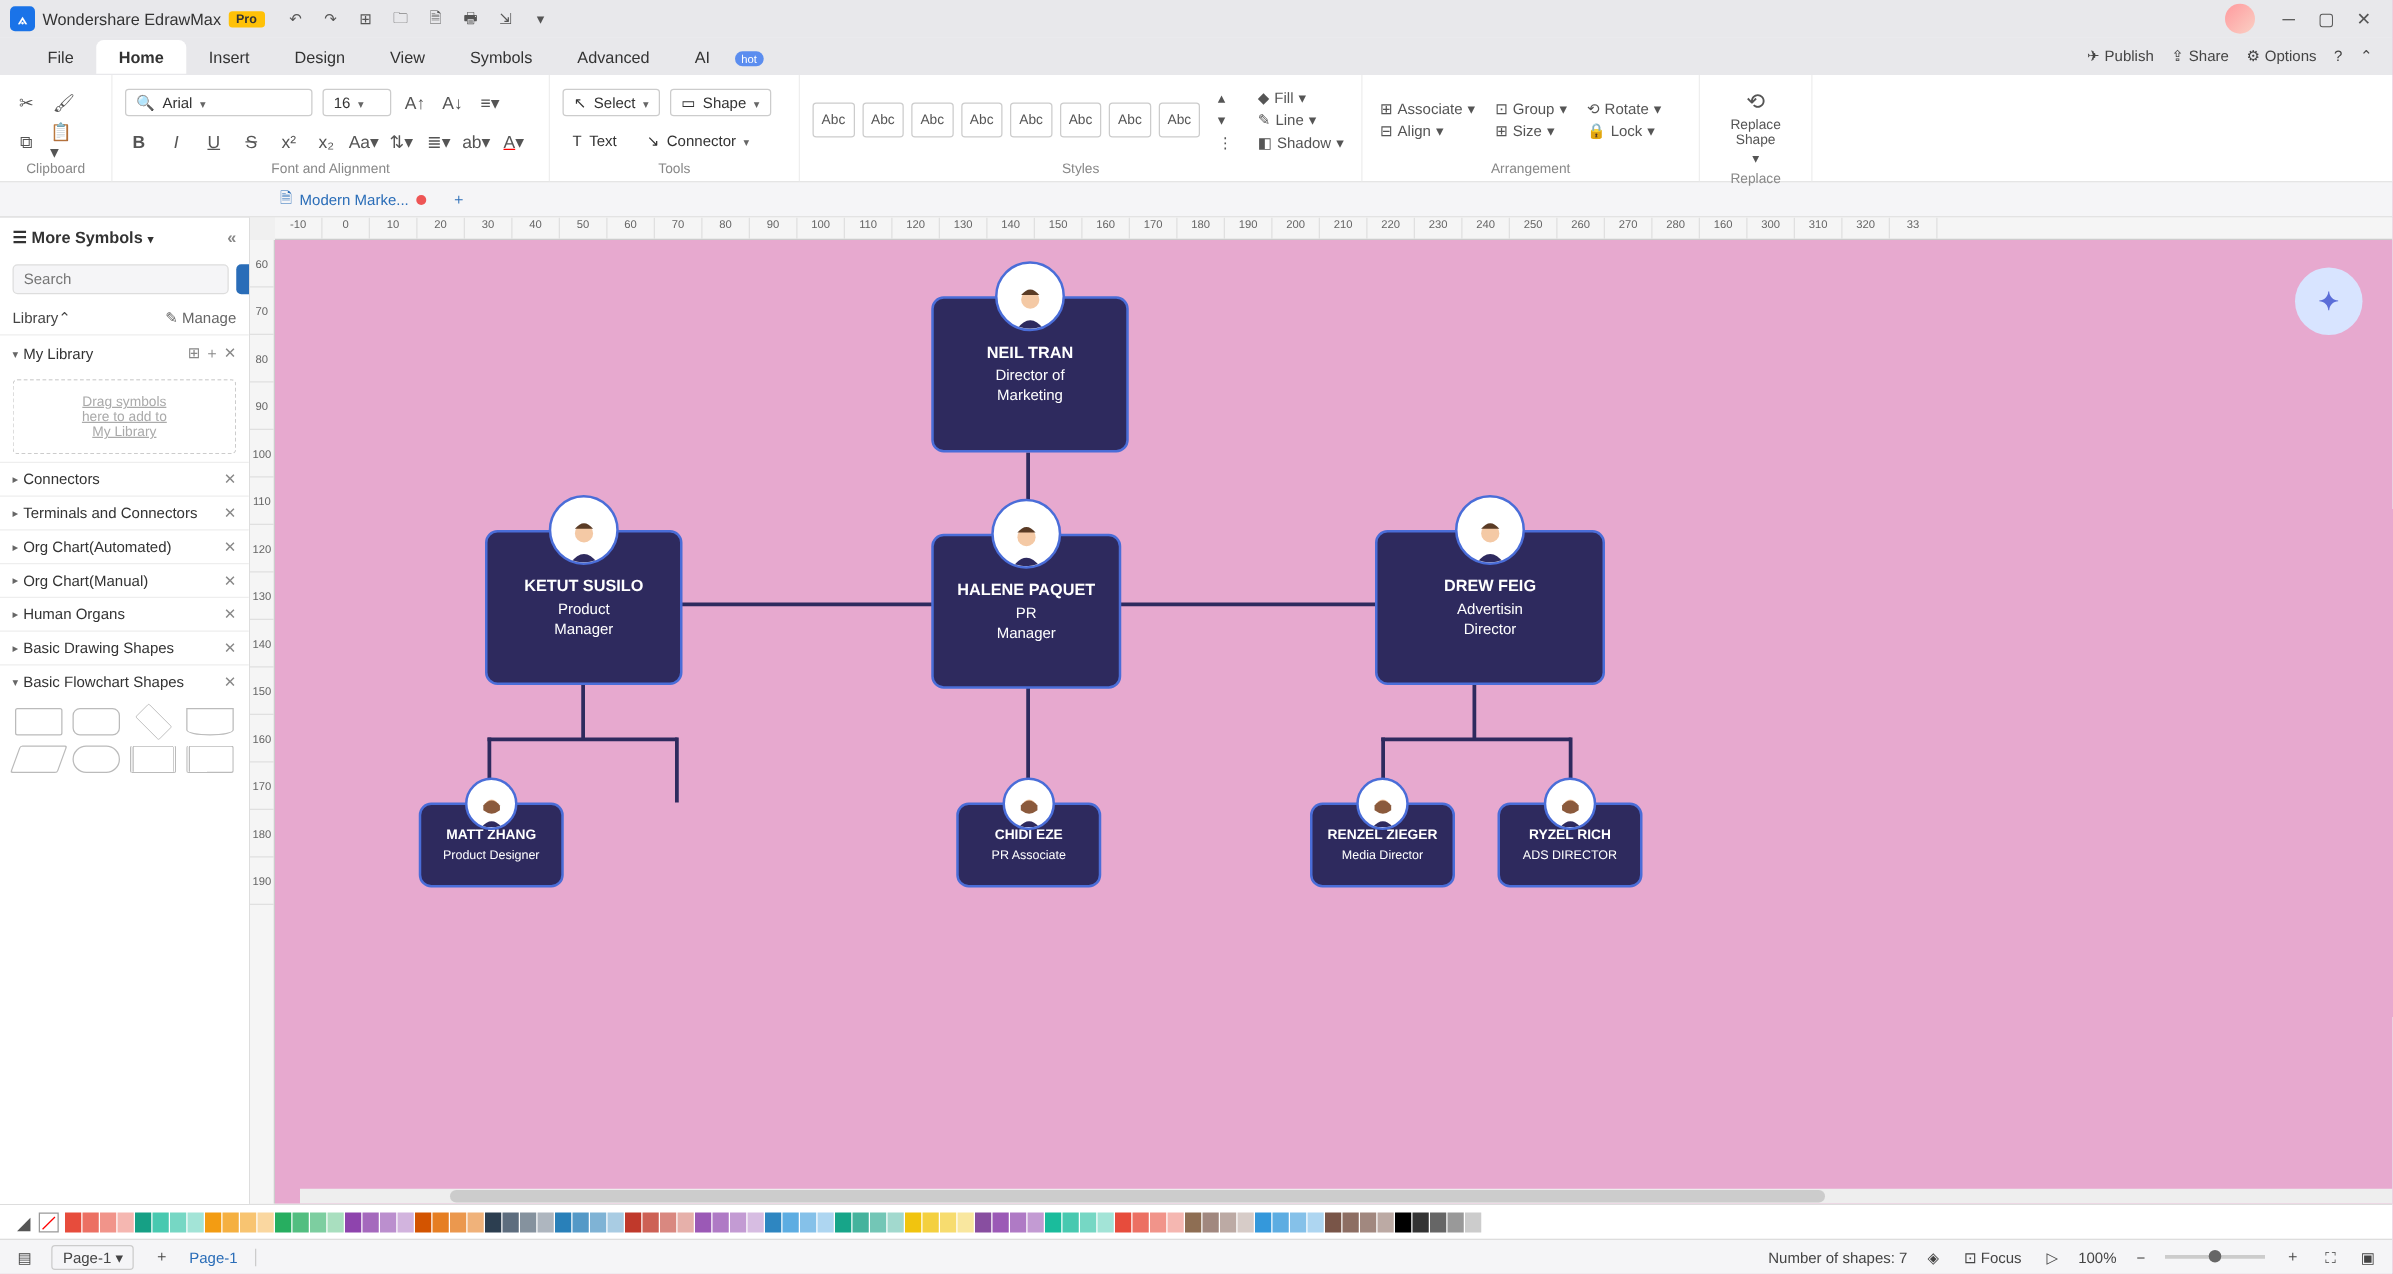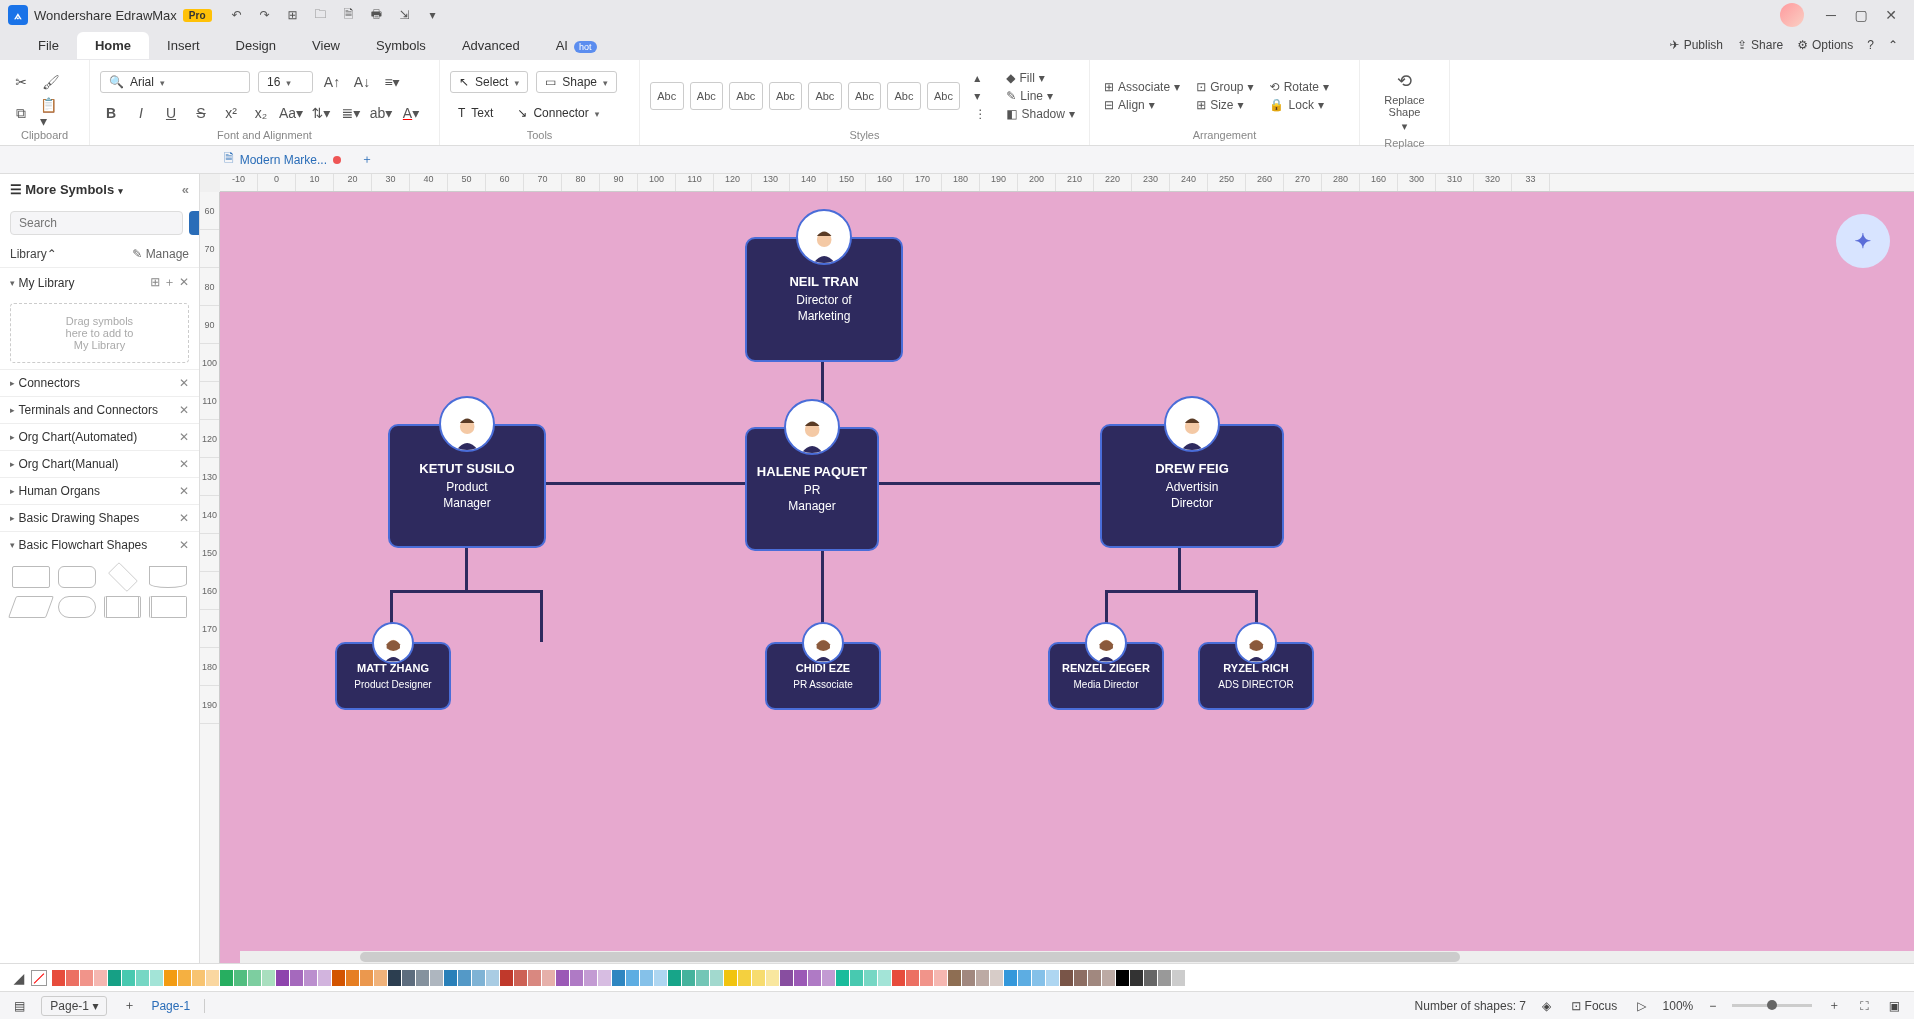--- a/index.html
+++ b/index.html
@@ -13,21 +13,21 @@
 .titlebar .qat { display: flex; gap: 10px; margin-left: 16px; }
 .titlebar .qat span { width: 18px; height: 18px; display: flex; align-items: center; justify-content: center; color: #555; cursor: pointer; }
 .titlebar .spacer { flex: 1; }
 .titlebar .avatar { width: 24px; height: 24px; border-radius: 50%; background: linear-gradient(135deg,#ff9a9e,#fad0c4); margin-right: 12px; }
 .titlebar .winbtn { width: 30px; height: 30px; display: flex; align-items: center; justify-content: center; color: #555; cursor: pointer; font-size: 14px; }
 
 
 .menutabs { height: 30px; background: #e8e8eb; display: flex; align-items: center; padding-left: 20px; }
 .menutabs .tab { padding: 6px 18px; font-size: 13px; color: #333; cursor: pointer; position: relative; }
 .menutabs .tab.active { background: #fff; border-radius: 6px 6px 0 0; font-weight: bold; }
-.menutabs .hot { background: #5b8def; color: #fff; font-size: 9px; padding: 1px 5px; border-radius: 8px; margin-left: 6px; }
+.menutabs .hot { background: #5b8def; color: #fff; font-size: 9px; padding: 1px 5px; border-radius: 8px; margin-left: 20px; }
 .menutabs .right { margin-left: auto; display: flex; gap: 14px; padding-right: 16px; align-items: center; }
 .menutabs .right span { display: flex; align-items: center; gap: 4px; color: #444; cursor: pointer; }
 
 
 .ribbon { height: 86px; background: #fff; border-bottom: 1px solid #ddd; display: flex; }
 .rgroup { border-right: 1px solid #eee; padding: 6px 10px 2px; display: flex; flex-direction: column; justify-content: space-between; }
 .rgroup .label { text-align: center; color: #888; font-size: 11px; padding-bottom: 2px; }
 .rrow { display: flex; align-items: center; gap: 8px; height: 32px; }
 .ricon { width: 22px; height: 22px; display: flex; align-items: center; justify-content: center; color: #555; cursor: pointer; font-size: 14px; }
 .rselect { border: 1px solid #ccc; border-radius: 3px; padding: 3px 8px; display: flex; align-items: center; gap: 6px; background: #fff; cursor: pointer; }
@@ -51,21 +51,21 @@
 .lp-header .caret::after { content: "▾"; margin-left: 4px; font-size: 9px; }
 .lp-header .collapse { margin-left: auto; color: #888; cursor: pointer; }
 .lp-search { display: flex; padding: 6px 10px; gap: 6px; }
 .lp-search input { flex: 1; border: 1px solid #ddd; background: #f5f5f7; border-radius: 4px; padding: 4px 8px; font-size: 12px; }
 .lp-search button { background: #2a6db8; color: #fff; border: none; border-radius: 4px; padding: 4px 10px; font-size: 12px; cursor: pointer; }
 .lp-bar { display: flex; align-items: center; padding: 6px 10px; font-size: 12px; color: #444; }
 .lp-bar .r { margin-left: auto; display: flex; gap: 6px; color: #666; }
 .lp-section { padding: 6px 10px; display: flex; align-items: center; font-size: 12px; color: #333; cursor: pointer; border-top: 1px solid #eee; }
 .lp-section .arrow { margin-right: 4px; font-size: 9px; color: #666; }
 .lp-section .close { margin-left: auto; color: #888; }
-.lp-drop { margin: 6px 10px; border: 1px dashed #ccc; border-radius: 4px; height: 60px; display: flex; align-items: center; justify-content: center; text-align: center; color: #aaa; font-size: 11px; }
+.lp-drop { margin: 6px 10px; border: 1px dashed #ccc; border-radius: 4px; height: 60px; display: flex; align-items: center; justify-content: center; text-align: center; color: #aaa; font-size: 11px; text-decoration: underline; }
 .lp-shapes { display: grid; grid-template-columns: repeat(4,1fr); gap: 8px; padding: 8px 12px; }
 .lp-shape { border: 1px solid #bbb; height: 22px; border-radius: 2px; }
 
 
 .canvaswrap { flex: 1; position: relative; background: #f0f0f0; overflow: hidden; }
 .ruler-h { position: absolute; top: 0; left: 20px; right: 0; height: 18px; background: #f5f5f5; border-bottom: 1px solid #ccc; display: flex; font-size: 9px; color: #666; }
 .ruler-h span { width: 38px; text-align: center; border-right: 1px solid #e0e0e0; }
 .ruler-v { position: absolute; top: 18px; left: 0; width: 20px; bottom: 0; background: #f5f5f5; border-right: 1px solid #ccc; display: flex; flex-direction: column; font-size: 9px; color: #666; }
 .ruler-v span { height: 38px; display: flex; align-items: center; justify-content: center; writing-mode: horizontal-tb; border-bottom: 1px solid #e0e0e0; }
 .canvas { position: absolute; top: 18px; left: 20px; right: 0; bottom: 0; background: #e7a9cf; overflow: hidden; }
@@ -423,21 +423,21 @@
             <svg class="person-svg" viewBox="0 0 40 40">
               <circle cx="20" cy="14" r="8" fill="#f4c9a5"></circle>
               <path d="M12 10 Q20 0 28 10" fill="#5a3b25"></path>
               <path d="M8 40 Q20 24 32 40 Z" fill="#2e2a5e"></path>
             </svg>
           </div>
         <div class="name">KETUT SUSILO</div>
         <div class="title" style="white-space:pre-line">Product
 Manager</div>
       </div>
-      <div class="node" style="left:525px;top:235px;width:134px;height:124px">
+      <div class="node" style="left:525px;top:235px;width:152px;height:124px">
         <div class="avatar-c">
             <svg class="person-svg" viewBox="0 0 40 40">
               <circle cx="20" cy="14" r="8" fill="#f4c9a5"></circle>
               <path d="M12 10 Q20 0 28 10" fill="#5a3b25"></path>
               <path d="M8 40 Q20 24 32 40 Z" fill="#2e2a5e"></path>
             </svg>
           </div>
         <div class="name">HALENE PAQUET</div>
         <div class="title" style="white-space:pre-line">PR
 Manager</div>

